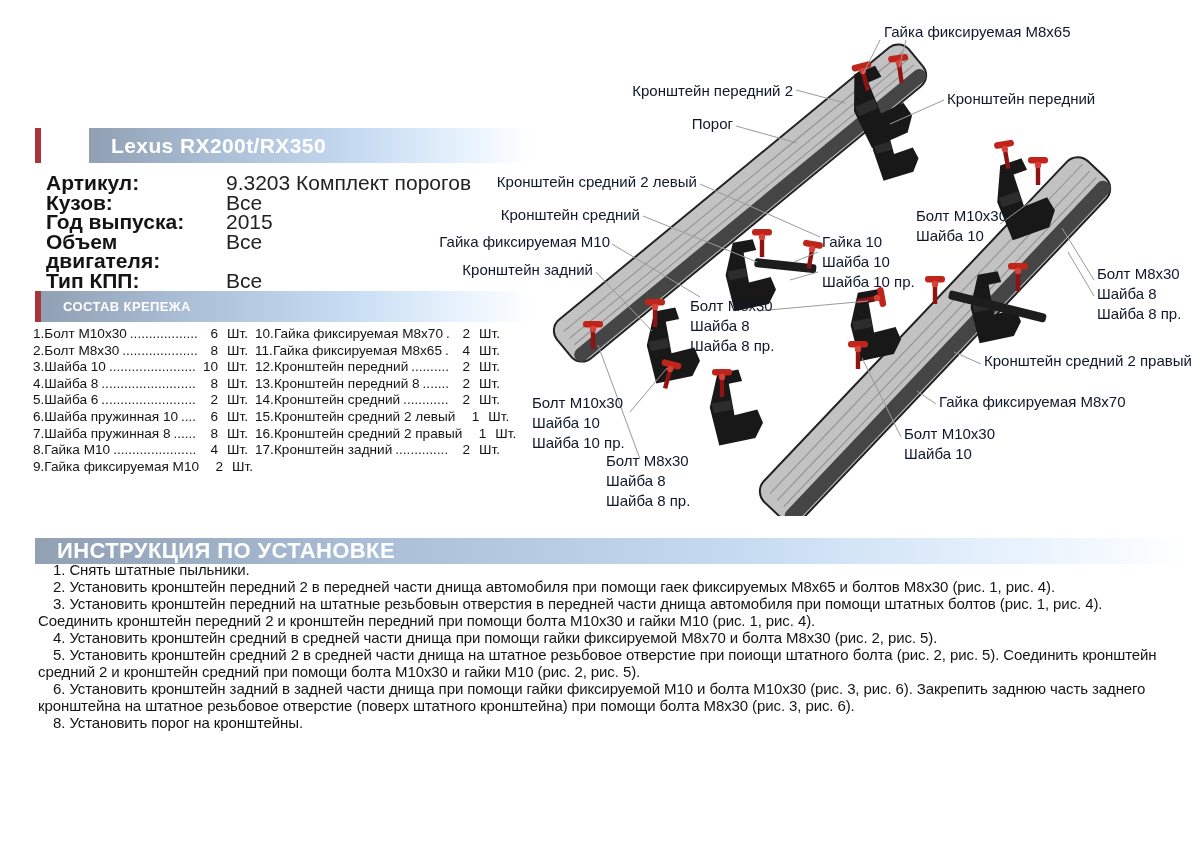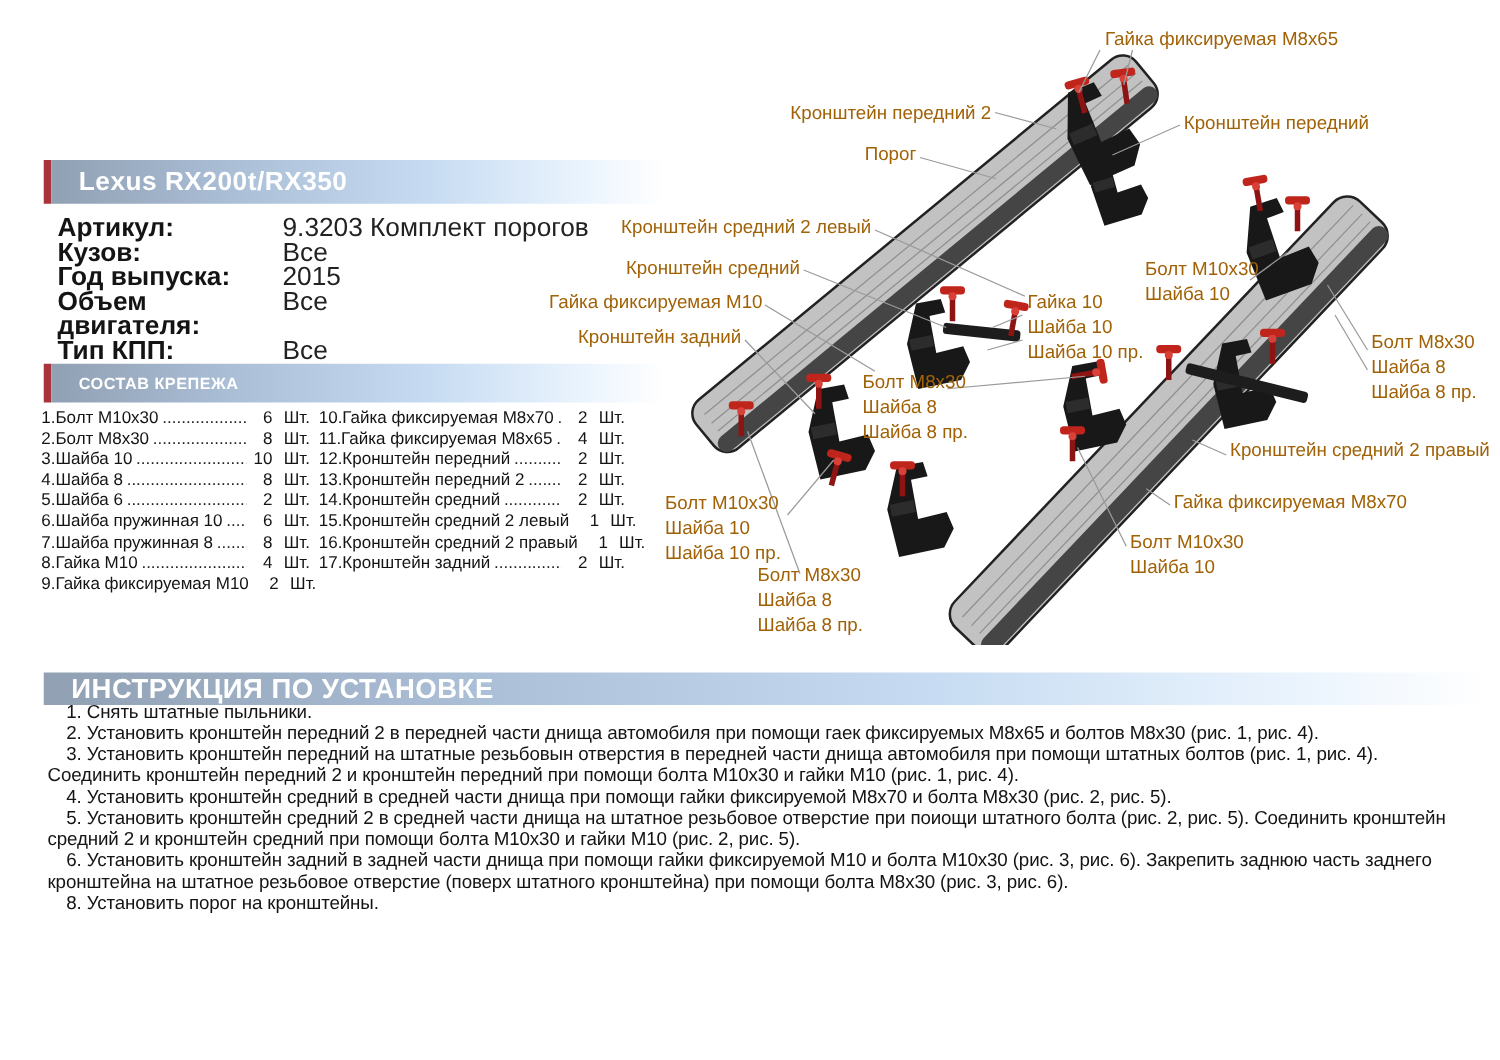--- a/index.html
+++ b/index.html
@@ -28,21 +28,21 @@
   .dots::after{content:"....................................................................";}
   .qty{width:18px;text-align:right;flex:none;}
   .unit{width:28px;margin-left:9px;flex:none;}
 
   
   .instr-wrap{position:absolute;top:561px;left:38px;width:1128px;font-size:15px;line-height:17px;letter-spacing:-.1px;}
   .instr{margin:0;text-indent:15px;}
 
   
   .diagram-svg{position:absolute;top:0;left:0;pointer-events:none;}
-  .diagram-label{position:absolute;font-size:15px;line-height:20px;white-space:nowrap;color:#a16207;}
+  .diagram-label{position:absolute;font-size:15px;line-height:20px;white-space:nowrap;color:#0f172a;}
   .diagram-label.right{text-align:right;}
   .lbl-line{display:block;}
 </style>
 </head>
 <body>
 
 <div class="page">
 
   <svg class="diagram-svg" width="1200" height="516" viewBox="0 0 1200 516">
     <defs>
@@ -182,21 +182,21 @@
         <span class="lbl-line">Болт М10х30</span>
         <span class="lbl-line">Шайба 10</span>
       </div>
       <div class="diagram-label" style="top: 451px; left: 606px;">
         <span class="lbl-line">Болт М8х30</span>
         <span class="lbl-line">Шайба 8</span>
         <span class="lbl-line">Шайба 8 пр.</span>
       </div>
     </div>
 
-  <div class="section-bar" style="top:128px;left:35px;width:497px;height:35px;">
+  <div class="section-bar" style="top:128px;left:35px;width:497px;height:35px;gap:48px;">
     <div class="stripe" style="background: rgb(168, 52, 60);"></div>
     <div class="bar-bg">
       <span style="font-size:21px;">Lexus RX200t/RX350</span>
     </div>
   </div>
 
   <div class="spec-table" id="spec-table">
       <div class="spec-row">
         <span class="spec-label">Артикул:</span>
         <span class="spec-value">9.3203 Комплект порогов</span>
@@ -296,21 +296,21 @@
           <span class="qty">4</span>
           <span class="unit">Шт.</span>
         </div>
         <div class="part-row">
           <span class="pname">12.Кронштейн передний</span>
           <span class="dots"></span>
           <span class="qty">2</span>
           <span class="unit">Шт.</span>
         </div>
         <div class="part-row">
-          <span class="pname">13.Кронштейн передний 2</span>
+          <span class="pname">13.Кронштейн передний 8</span>
           <span class="dots"></span>
           <span class="qty">2</span>
           <span class="unit">Шт.</span>
         </div>
         <div class="part-row">
           <span class="pname">14.Кронштейн средний</span>
           <span class="dots"></span>
           <span class="qty">2</span>
           <span class="unit">Шт.</span>
         </div>

